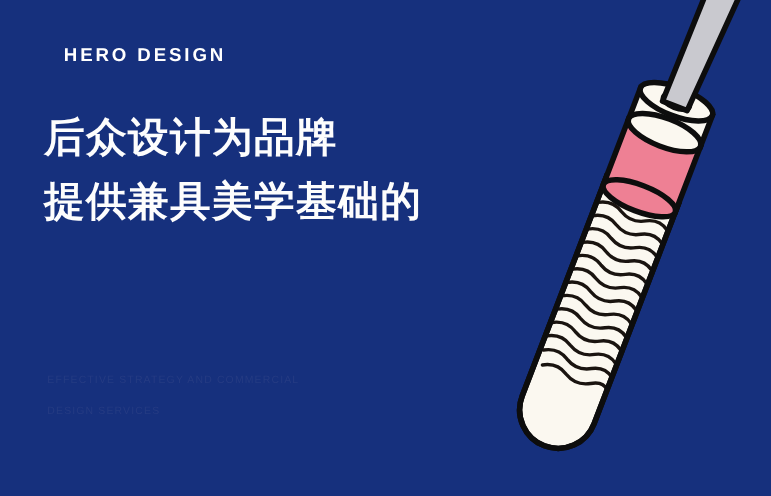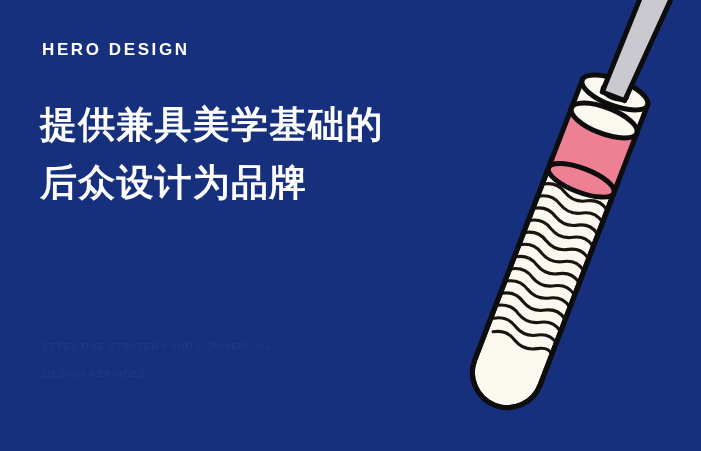--- a/index.html
+++ b/index.html
@@ -13,21 +13,21 @@
     height: 451px;
     overflow: hidden;
     background: #16307d;
     font-family: "Liberation Sans", sans-serif;
     -webkit-font-smoothing: antialiased;
   }
 
   
   .brand {
     position: absolute;
-    left: 42px;
+    left: 58px;
     top: 41px;
     font-size: 17px;
     font-weight: bold;
     letter-spacing: 2.6px;
     color: #ffffff;
     line-height: 1;
     white-space: nowrap;
     text-align: right;
   }
 
@@ -74,22 +74,22 @@
   }
 </style>
 </head>
 <body>
 
 <div id="poster">
 
   <div class="brand">HERO DESIGN</div>
 
   <div class="headline">
+    <div class="headline-line">后众设计为品牌</div>
     <div class="headline-line">提供兼具美学基础的</div>
-    <div class="headline-line">后众设计为品牌</div>
   </div>
 
   <div class="subcaption">
     <div class="subcaption-line">EFFECTIVE STRATEGY AND COMMERCIAL</div>
     <div class="subcaption-line">DESIGN SERVICES</div>
   </div>
 
   <svg class="illustration" viewBox="0 0 701 451">
 
     <g transform="rotate(21 560 230)">

